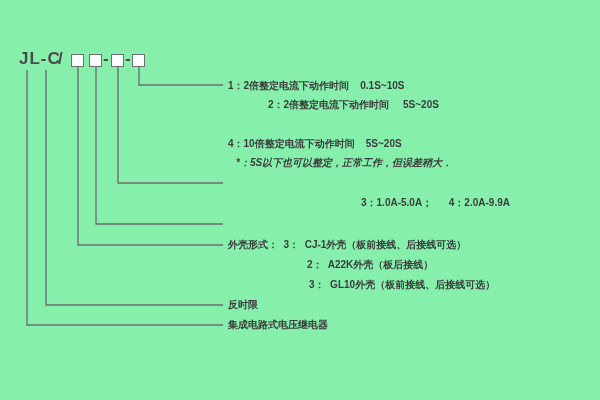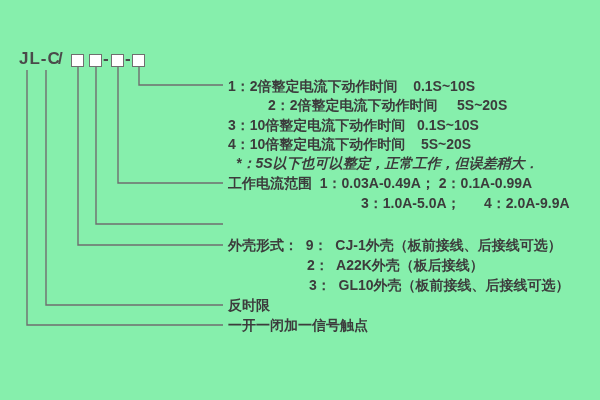--- a/index.html
+++ b/index.html
@@ -37,21 +37,21 @@
     width: 11px;
     height: 11px;
     border: 1.6px solid #6f6f6f;
     background: #ffffff;
     box-sizing: content-box;
   }
   .row {
     position: absolute;
     height: 18px;
     line-height: 18px;
-    font-size: 14px;
+    font-size: 10px;
     font-weight: bold;
     color: #3c3c3c;
     white-space: pre;
   }
 </style>
 </head>
 <body>
 
 <div class="canvas">
 
@@ -68,24 +68,22 @@
   <span class="code-text" style="left:58px;">/</span>
   <span class="digit-box" style="left:71px;"></span>
   <span class="digit-box" style="left:89px;"></span>
   <span class="code-text" style="left:103px;">-</span>
   <span class="digit-box" style="left:111px;"></span>
   <span class="code-text" style="left:125px;">-</span>
   <span class="digit-box" style="left:132px;"></span>
 
   <div class="row" style="left:228px; top:77px;">1：2倍整定电流下动作时间    0.1S~10S</div>
   <div class="row" style="left:228px; top:96px;margin-left:40px;">2：2倍整定电流下动作时间     5S~20S</div>
-  <div class="row" style="left:228px; top:116px;">3：10倍整定电流下动作时间   0.1S~10S</div>
   <div class="row" style="left:228px; top:135px;">4：10倍整定电流下动作时间    5S~20S</div>
   <div class="row" style="left:236px; top:154px;font-style:italic;">*：5S以下也可以整定，正常工作，但误差稍大．</div>
-  <div class="row" style="left:228px; top:174px;">工作电流范围  1：0.03A-0.49A； 2：0.1A-0.99A</div>
   <div class="row" style="left:329px; top:194px;margin-left:32px;">3：1.0A-5.0A；      4：2.0A-9.9A</div>
-  <div class="row" style="left:228px; top:236px;">外壳形式：  9：  CJ-1外壳（板前接线、后接线可选）</div>
+  <div class="row" style="left:228px; top:236px;">外壳形式：  3：  CJ-1外壳（板前接线、后接线可选）</div>
   <div class="row" style="left:307px; top:256px;">2：  A22K外壳（板后接线）</div>
   <div class="row" style="left:309px; top:276px;">3：  GL10外壳（板前接线、后接线可选）</div>
   <div class="row" style="left:228px; top:296px;">反时限</div>
-  <div class="row" style="left:228px; top:316px;">一开一闭加一信号触点</div>
+  <div class="row" style="left:228px; top:316px;">集成电路式电压继电器</div>
 
 </div>
 
 </body></html>

